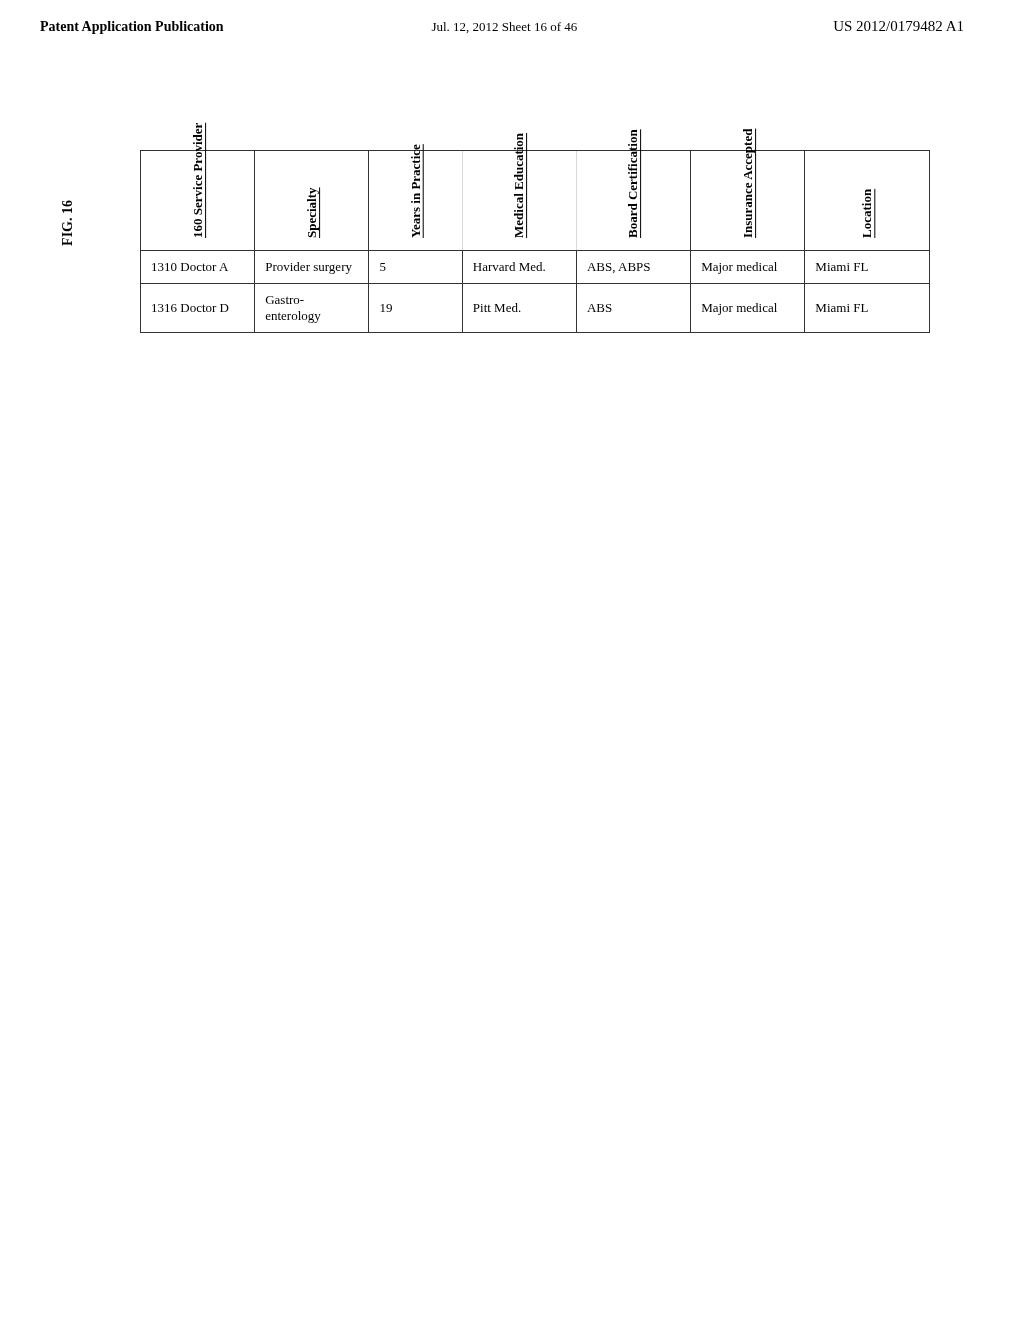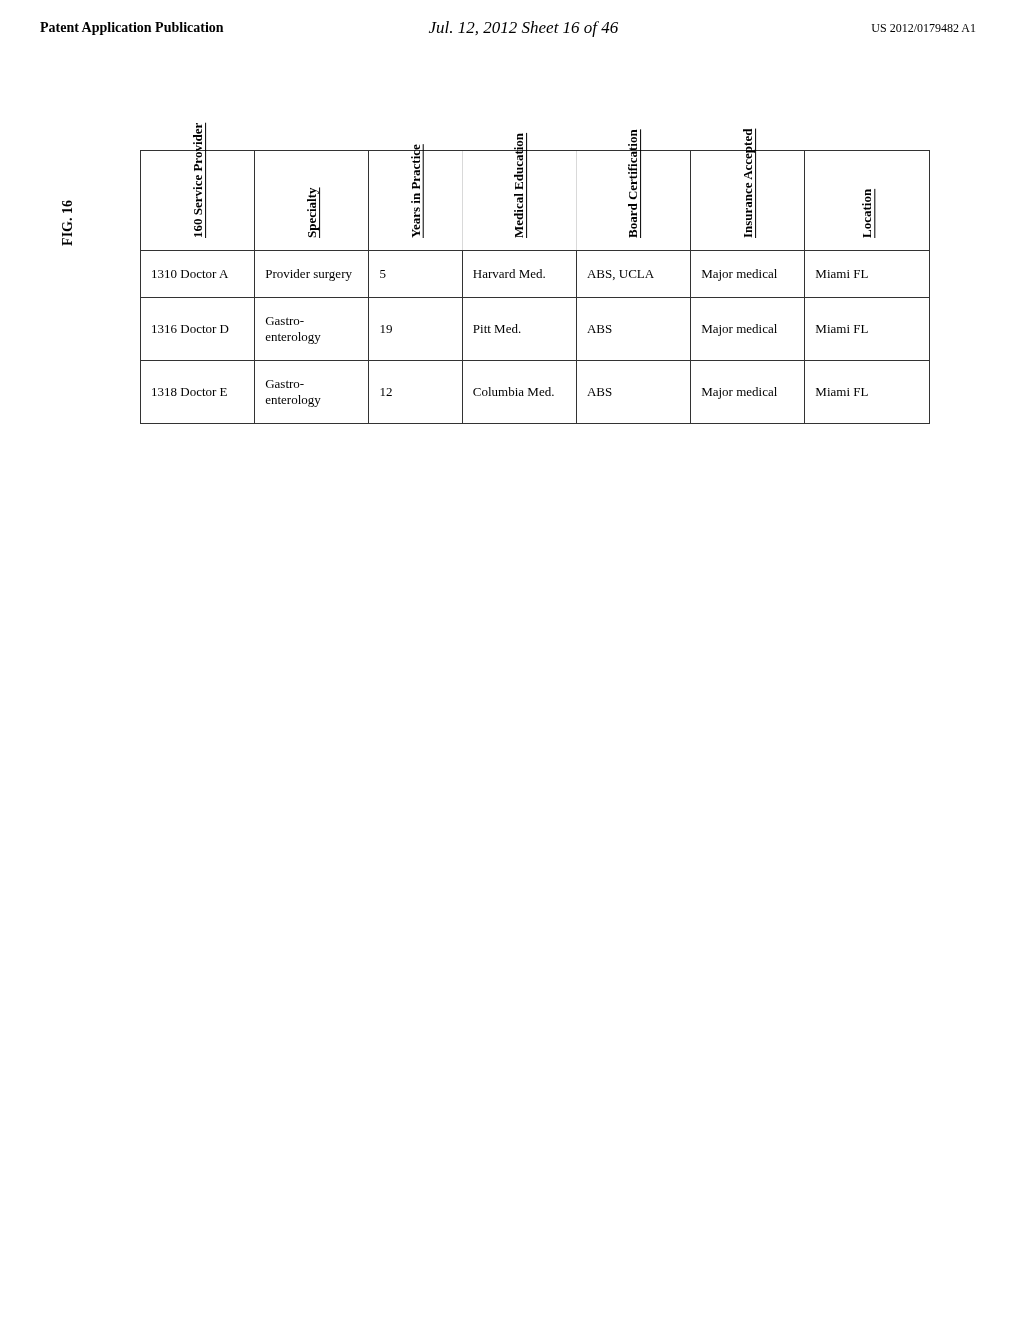--- a/index.html
+++ b/index.html
@@ -10,36 +10,35 @@
       font-family: 'Times New Roman', Times, serif;
       color: #000;
       position: relative;
       overflow: hidden;
     }
 
     .header {
       display: flex;
       justify-content: space-between;
       align-items: center;
-      padding: 18px 48px 10px 40px;
+      padding: 18px 60px 10px 40px;
       font-size: 13px;
     }
 
     .header-left {
       font-weight: bold;
       font-size: 14px;
     }
 
     .header-center {
-      font-size: 17px;
-      font-style: italic;
+      font-size: 13px;
     }
 
     .header-right {
-      font-size: 12px;
+      font-size: 15px;
       margin-left: 48px;
     }
 
     .fig-label {
       position: absolute;
       left: 60px;
       top: 200px;
       font-weight: bold;
       font-size: 14px;
       writing-mode: vertical-rl;
@@ -54,21 +53,21 @@
     }
 
     table {
       border-collapse: collapse;
       width: 100%;
       font-size: 13px;
     }
 
     th, td {
       border: 1px solid #333;
-      padding: 15px 10px;
+      padding: 8px 10px;
       text-align: left;
       vertical-align: middle;
     }
 
     th {
       font-weight: bold;
       text-decoration: underline;
       background: #fff;
       font-size: 13px;
     }
@@ -117,37 +116,28 @@
         <th class="col-insurance rotate-header">Insurance Accepted</th>
         <th class="col-location rotate-header">Location</th>
       </tr>
     </thead>
     <tbody id="table-body">
     <tr>
           <td>1310 Doctor A</td>
           <td>Provider surgery</td>
           <td>5</td>
           <td>Harvard Med.</td>
-          <td>ABS, UCLA</td>
+          <td>ABS, ABPS</td>
           <td>Major medical</td>
           <td>Miami FL</td>
         </tr>
         <tr>
           <td>1316 Doctor D</td>
           <td>Gastro-enterology</td>
           <td>19</td>
           <td>Pitt Med.</td>
           <td>ABS</td>
           <td>Major medical</td>
           <td>Miami FL</td>
         </tr>
-        <tr>
-          <td>1318 Doctor E</td>
-          <td>Gastro-enterology</td>
-          <td>12</td>
-          <td>Columbia Med.</td>
-          <td>ABS</td>
-          <td>Major medical</td>
-          <td>Miami FL</td>
-        </tr>
       </tbody>
   </table>
 </div>
 
 </body></html>

